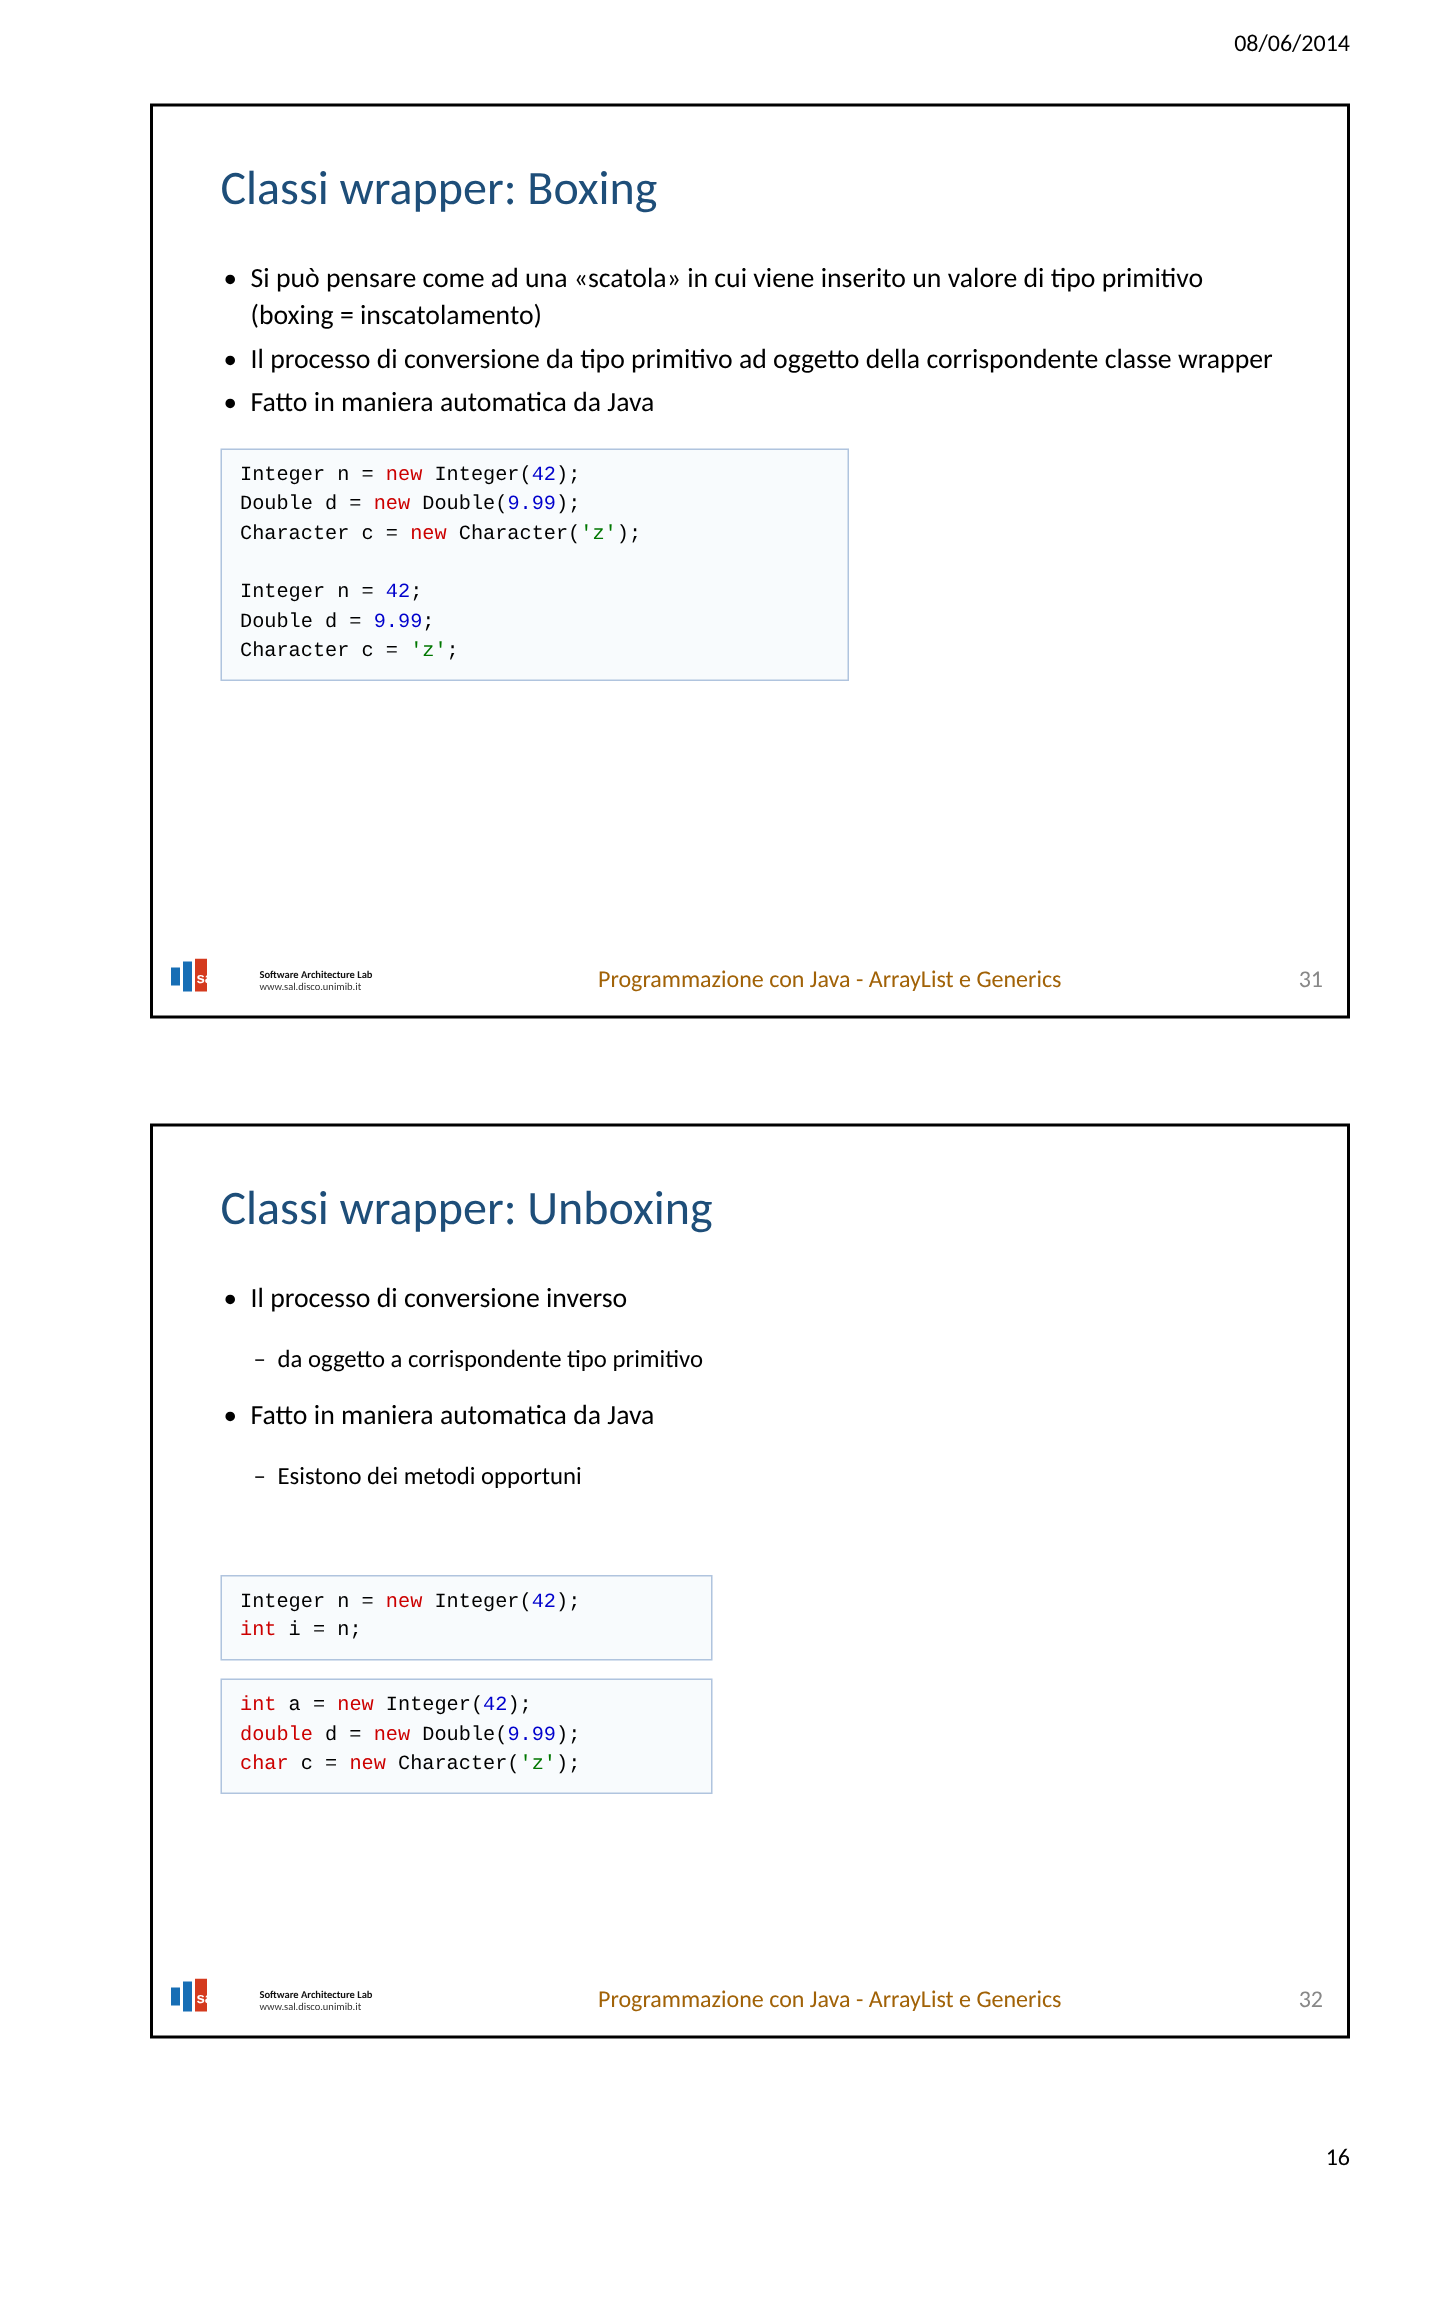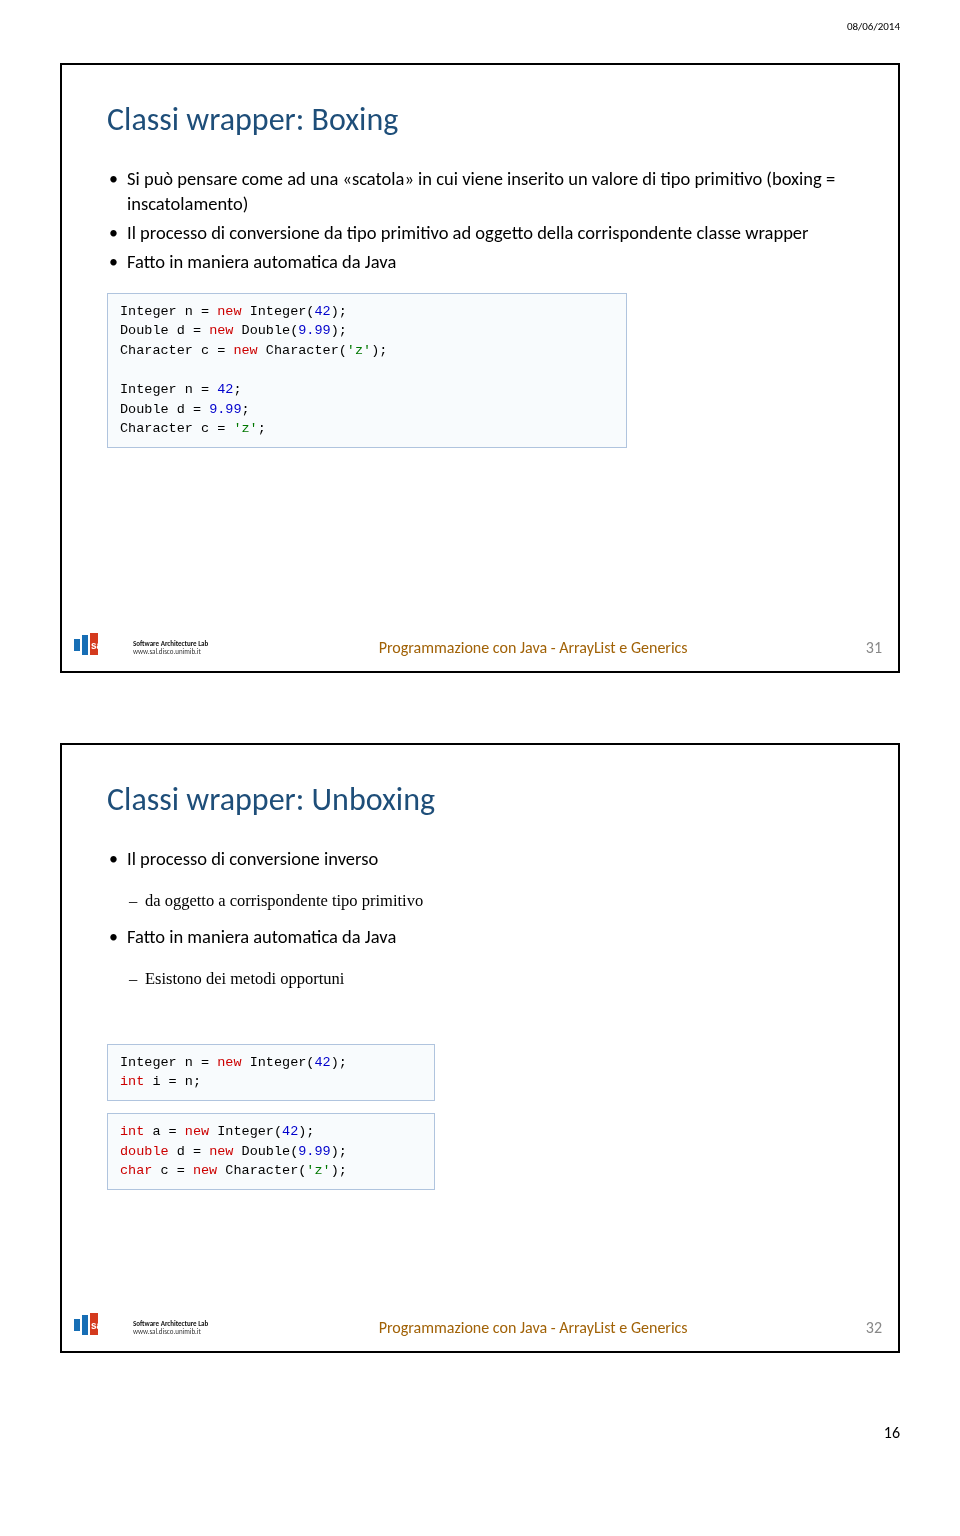--- a/index.html
+++ b/index.html
@@ -5,30 +5,31 @@
   * { box-sizing: border-box; margin: 0; padding: 0; }
   body {
     background: #fff;
     font-family: Calibri, Arial, sans-serif;
     width: 960px;
     margin: 0 auto;
     padding: 20px 60px;
   }
   .page-date {
     text-align: right;
-    font-size: 11px;
+    font-size: 16px;
     color: #000;
     margin-bottom: 30px;
   }
   .slide {
     border: 2.5px solid #000;
     padding: 0;
     margin-bottom: 70px;
     position: relative;
     height: 610px;
+    margin-left: 40px;
   }
   .slide-inner {
     padding: 35px 45px 0 45px;
   }
   .slide-title {
     color: #1e4e79;
     font-size: 32px;
     font-weight: 400;
     margin-bottom: 28px;
   }
@@ -47,21 +48,20 @@
   .bullets > li::before {
     content: "•";
     position: absolute;
     left: 2px;
     top: 0;
     font-size: 18px;
   }
   .sub-bullets {
     list-style: none;
     margin-bottom: 14px;
-    font-family: Liberation Serif, serif;
   }
   .sub-bullets > li {
     position: relative;
     padding-left: 38px;
     font-size: 16.5px;
     color: #000;
     margin-bottom: 4px;
     line-height: 1.3;
   }
   .sub-bullets > li::before {
@@ -72,21 +72,21 @@
   }
   .code-box {
     border: 1px solid #b0c4de;
     background: #f8fbfd;
     padding: 8px 12px;
     margin: 12px 0 12px 0;
     font-family: "Courier New", monospace;
     font-size: 13.5px;
     line-height: 1.45;
     white-space: pre;
-    width: 520px;
+    width: 419px;
   }
   .code-box.narrow { width: 328px; }
   .kw-blue { color: #0000cc; }
   .kw-red { color: #cc0000; }
   .kw-green { color: #007700; }
   .footer {
     position: absolute;
     bottom: 10px;
     left: 0;
     right: 0;

